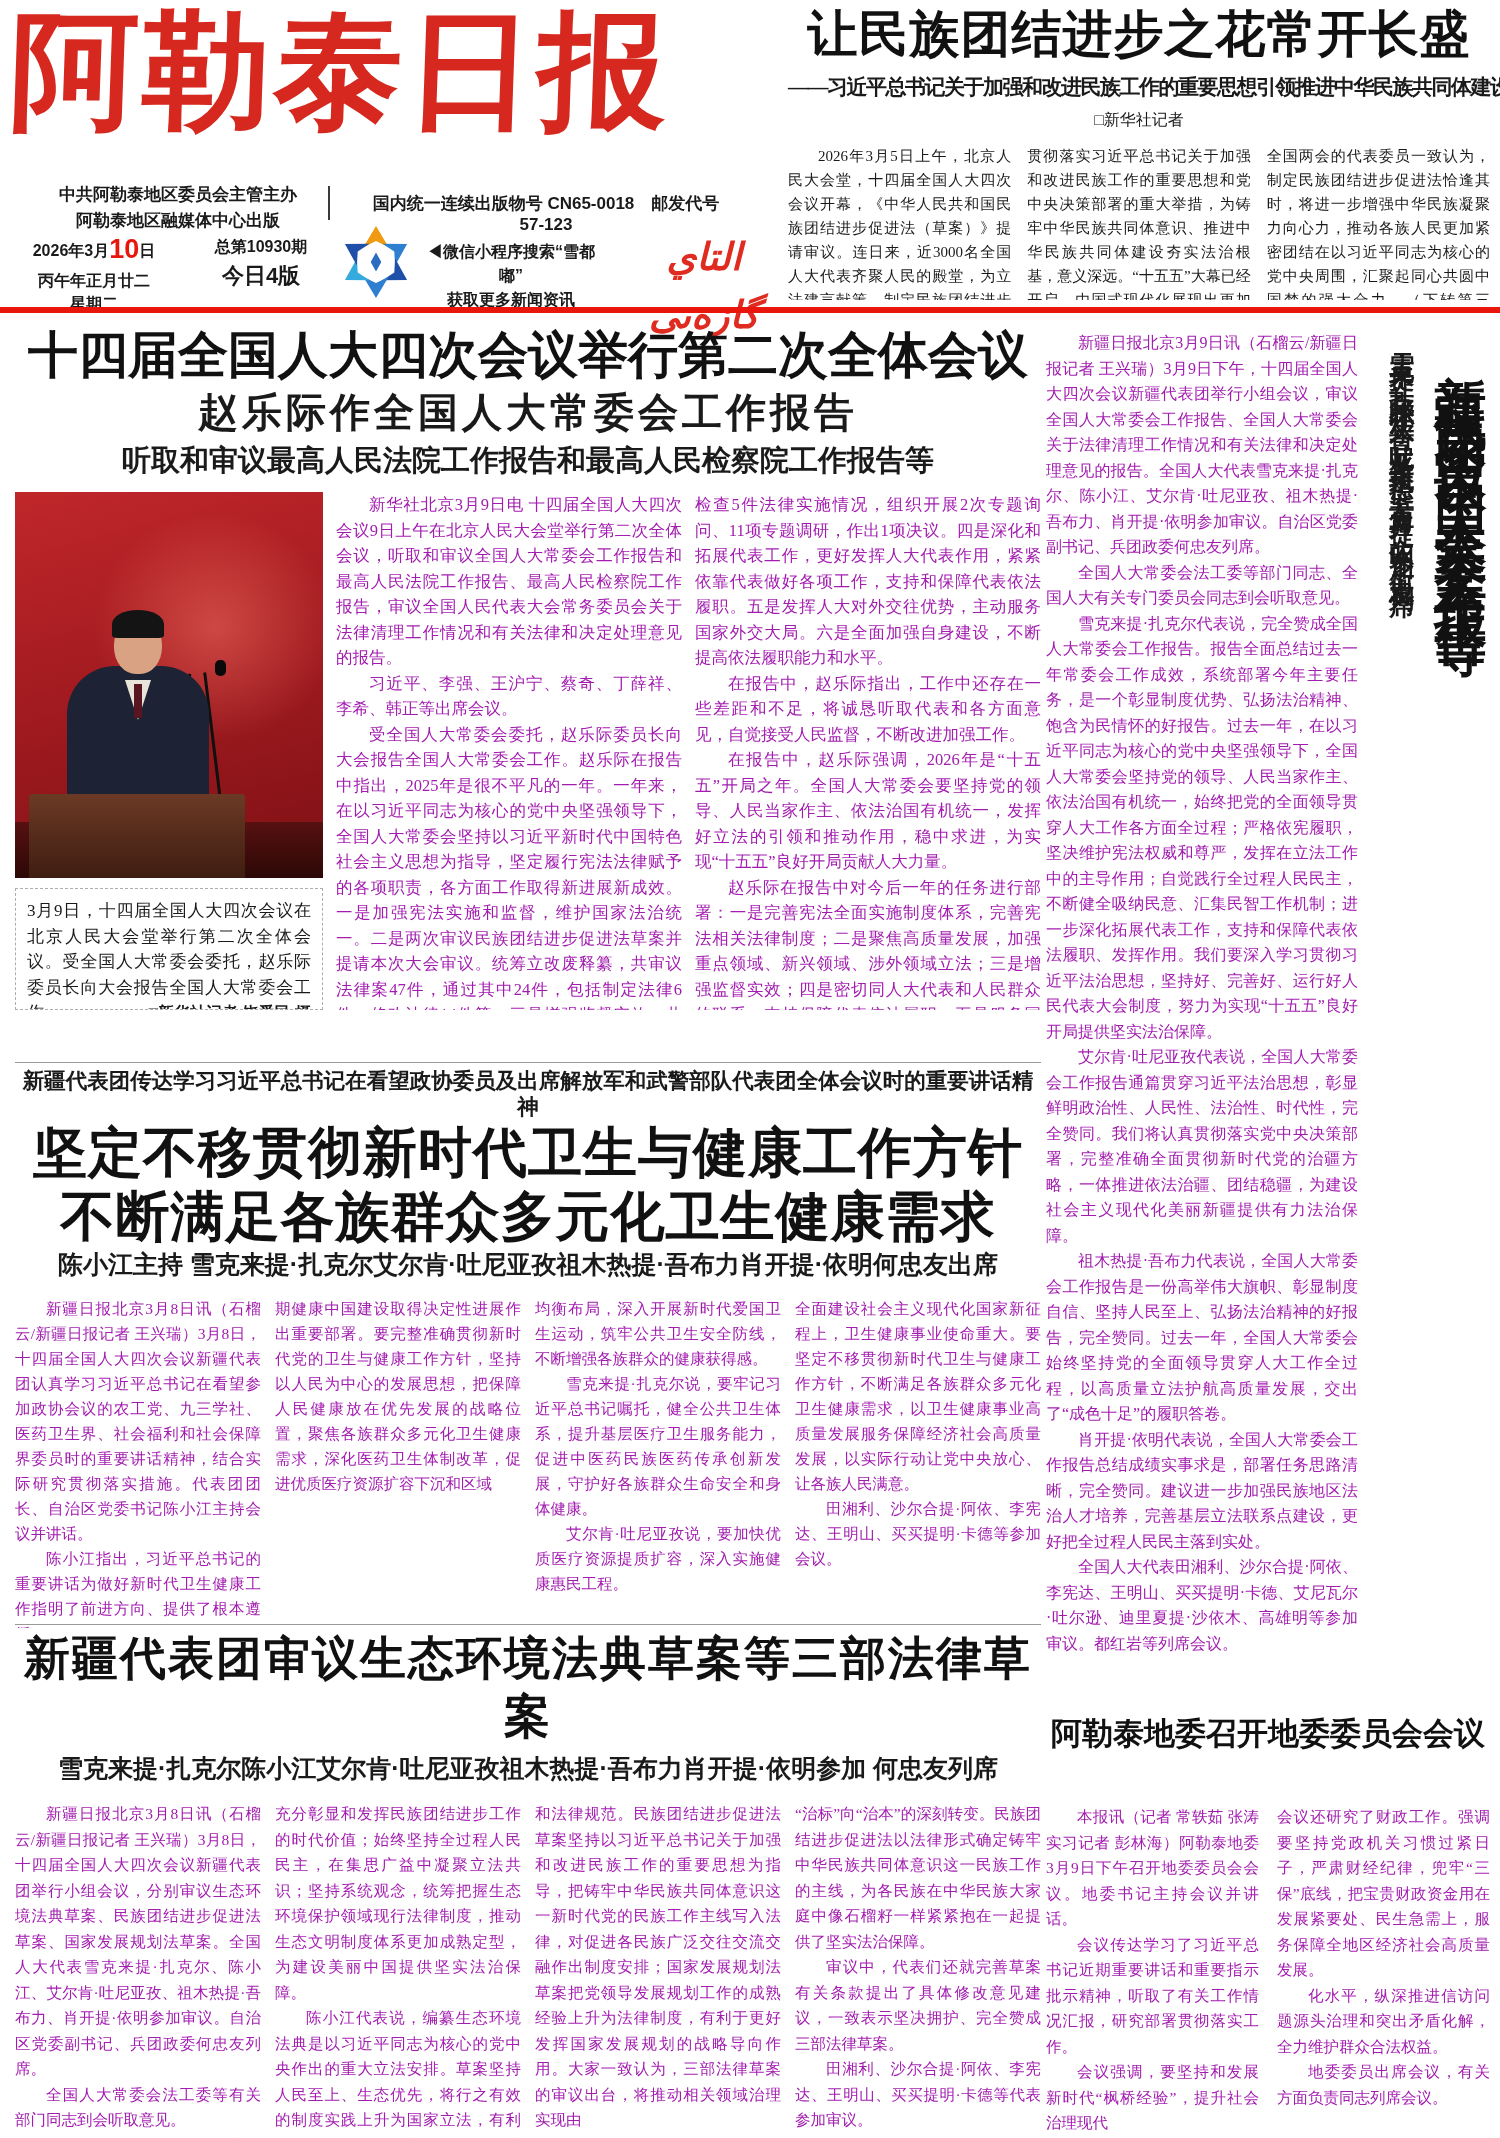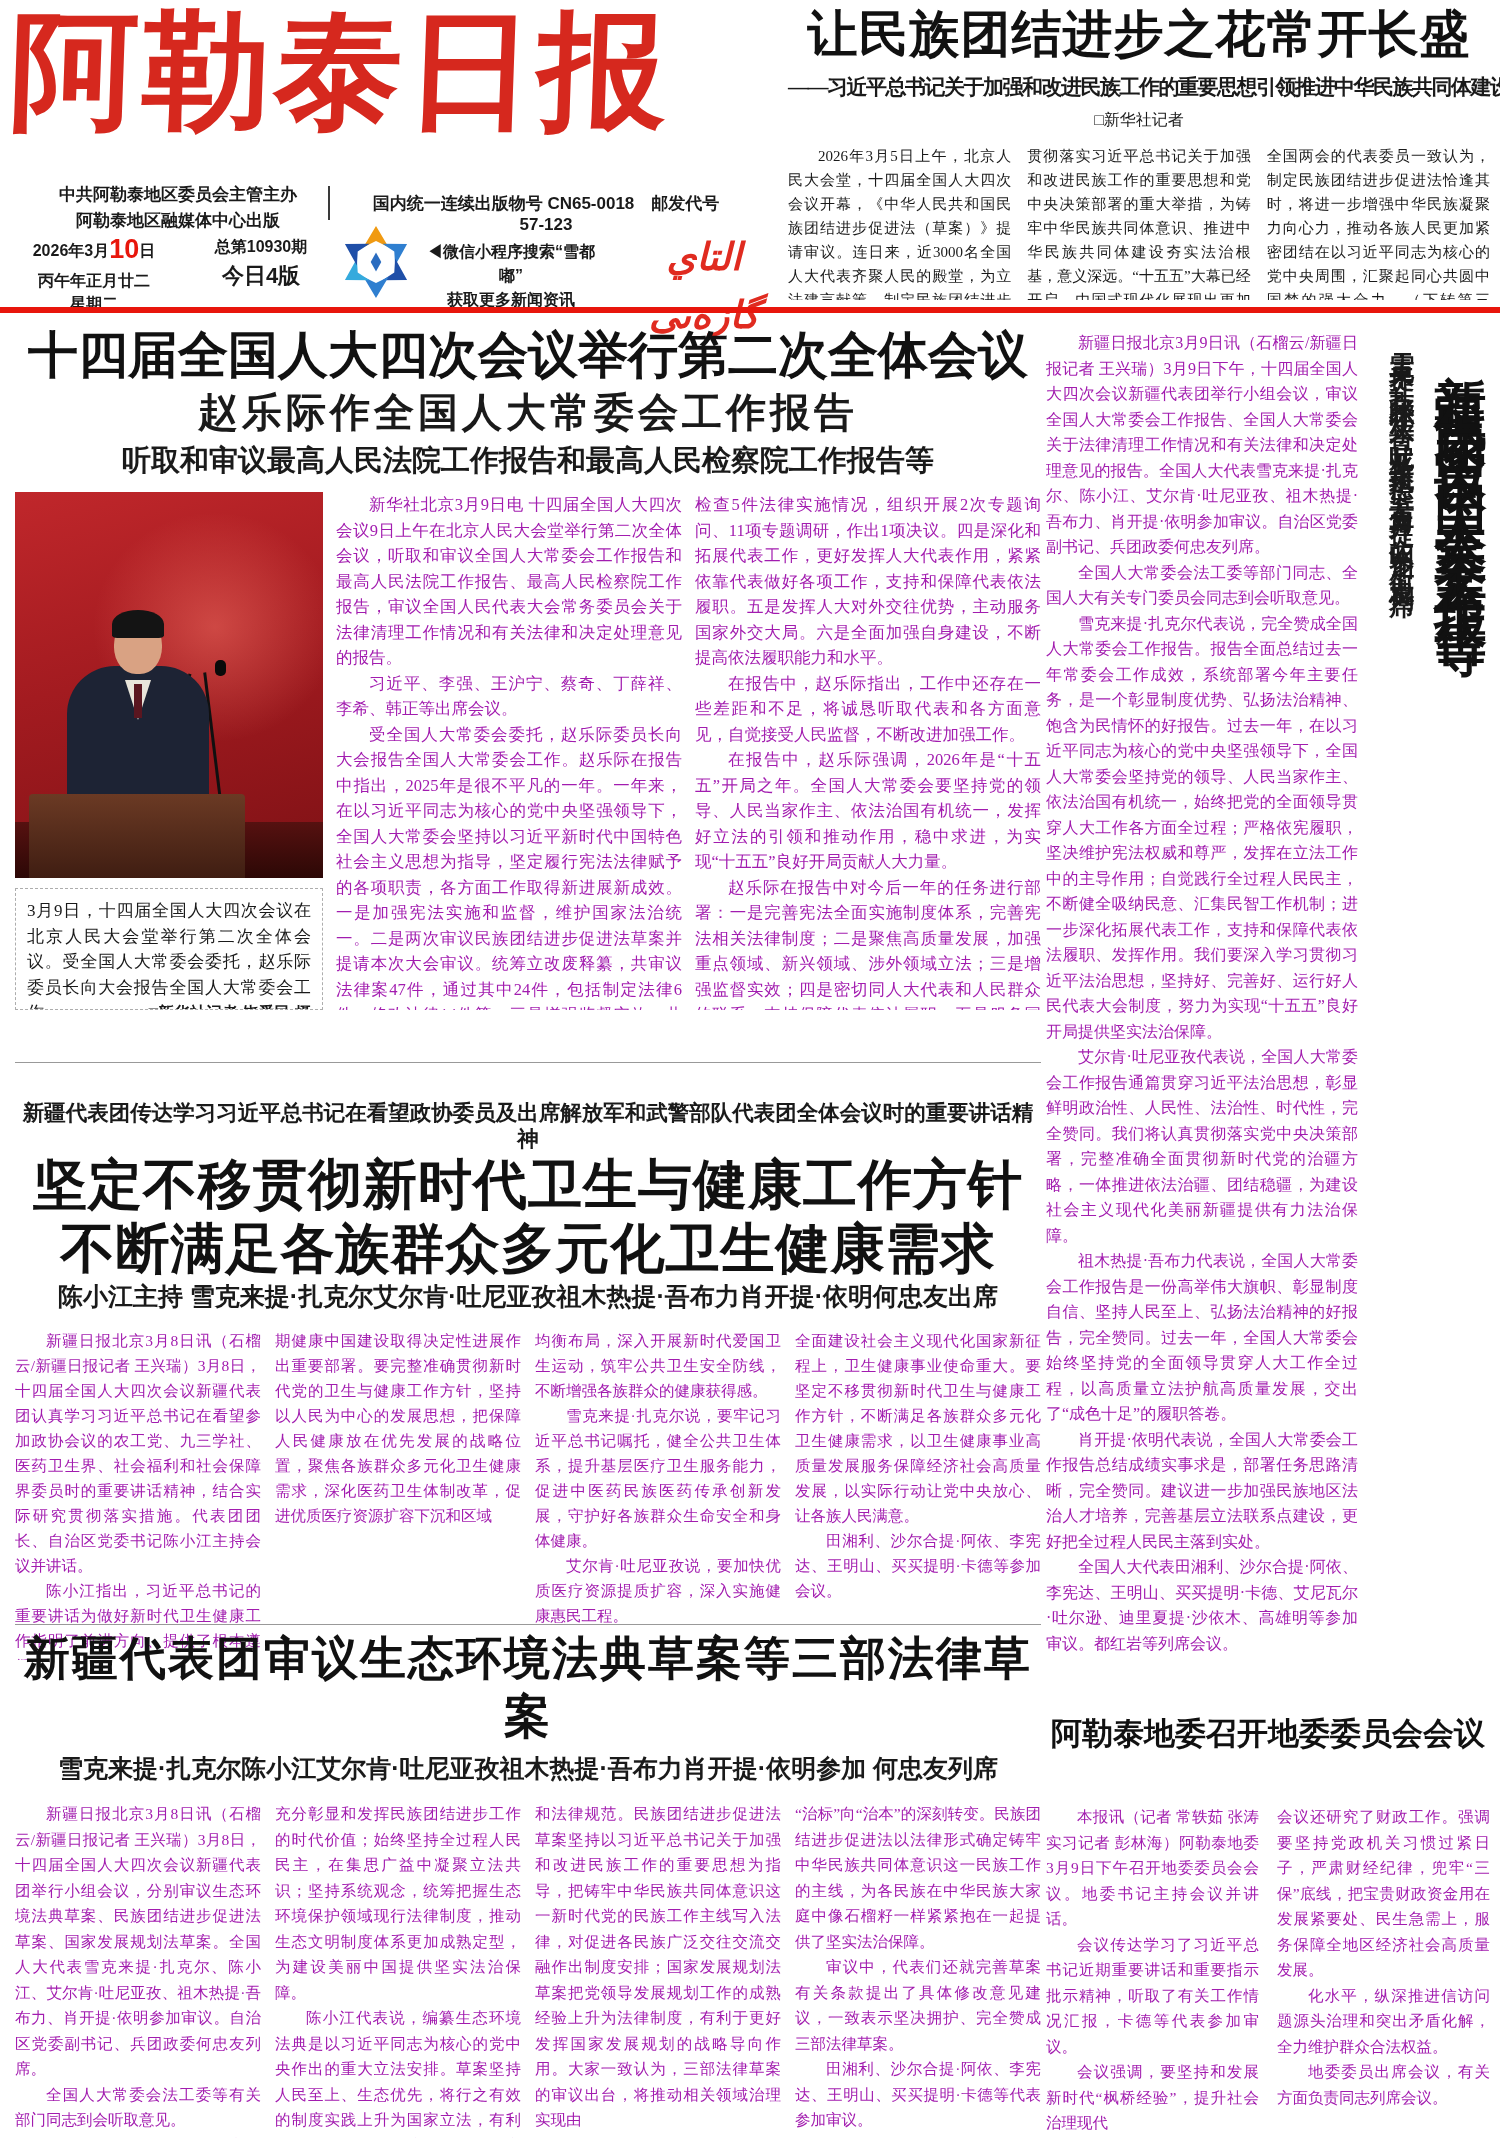--- a/index.html
+++ b/index.html
@@ -100,21 +100,21 @@
   .r-col { position:absolute; left:0; top:6px; width:312px; height:1338px;
     font-size:16px; line-height:25.5px; }
   .v-strip { position:absolute; right:0; top:8px; width:126px; height:1310px;
     writing-mode:vertical-rl; text-align:justify; }
   .v-main { font-family:"Liberation Serif", serif; font-weight:900; font-size:52px;
     line-height:1.15; letter-spacing:14px; color:#111; }
   .v-sub { font-family:"Liberation Sans", sans-serif; font-weight:800; font-size:25px;
     line-height:1.3; letter-spacing:5px; margin-block-start:12px; }
 
   
-  .health-art { position:absolute; left:15px; top:1100px; width:1026px; }
+  .health-art { position:absolute; left:15px; top:1068px; width:1026px; }
   .h-kicker { font-family:"Liberation Sans", sans-serif; font-weight:800; font-size:21.5px;
     line-height:26px; text-align:center; }
   .h-line1, .h-line2 { font-family:"Liberation Serif", serif; font-weight:900; font-size:54px;
     line-height:61px; text-align:center; letter-spacing:1px; margin-top:3px; color:#111; }
   .h-byline { font-family:"Liberation Sans", sans-serif; font-weight:800; font-size:25px;
     text-align:center; margin-top:0; }
   .h-cols { display:flex; gap:14px; margin-top:15px; height:332px; }
   .h-col { flex:1; font-size:15.5px; line-height:25px; }
 
   
@@ -307,21 +307,21 @@
           <p>田湘利、沙尔合提·阿依、李宪达、王明山、买买提明·卡德等代表参加审议。</p>
         </div>
     </div>
   </div>
 
   <div class="committee-art">
     <div class="c-headline">阿勒泰地委召开地委委员会会议</div>
     <div class="c-cols">
       <div class="c-col bodycol">
           <p>本报讯（记者 常轶茹 张涛 实习记者 彭林海）阿勒泰地委3月9日下午召开地委委员会会议。地委书记主持会议并讲话。</p>
-          <p>会议传达学习了习近平总书记近期重要讲话和重要指示批示精神，听取了有关工作情况汇报，卡德等代表参加审议。</p>
+          <p>会议传达学习了习近平总书记近期重要讲话和重要指示批示精神，听取了有关工作情况汇报，研究部署贯彻落实工作。</p>
           <p>会议强调，要坚持和发展新时代“枫桥经验”，提升社会治理现代</p>
         </div>
       <div class="c-col bodycol cont">
           <p>会议还研究了财政工作。强调要坚持党政机关习惯过紧日子，严肃财经纪律，兜牢“三保”底线，把宝贵财政资金用在发展紧要处、民生急需上，服务保障全地区经济社会高质量发展。</p>
           <p>化水平，纵深推进信访问题源头治理和突出矛盾化解，全力维护群众合法权益。</p>
           <p>地委委员出席会议，有关方面负责同志列席会议。</p>
         </div>
     </div>
   </div>
 

